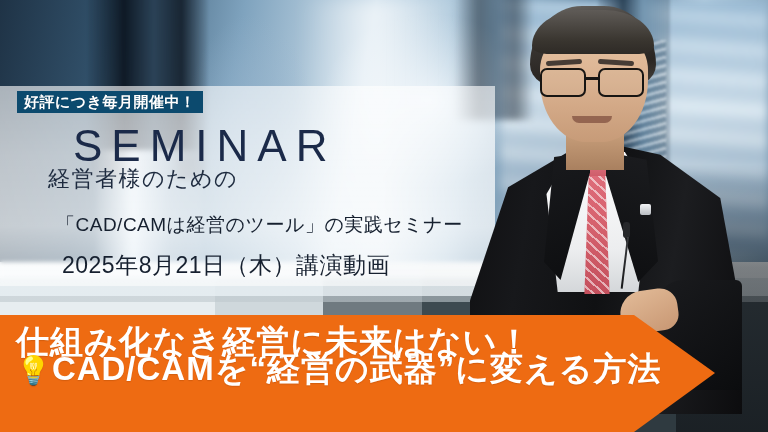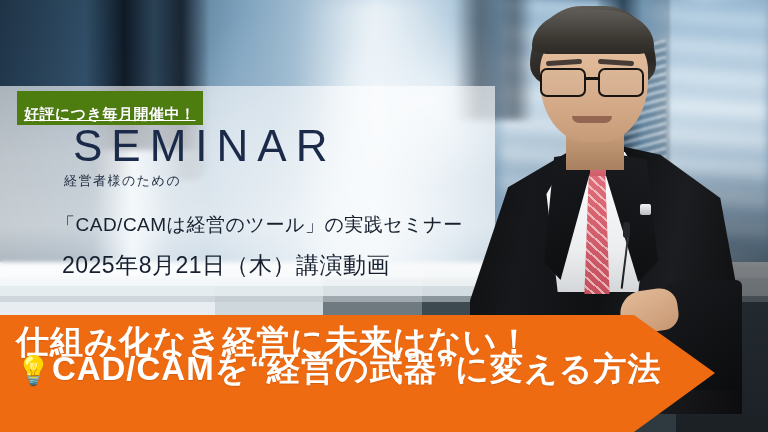--- a/index.html
+++ b/index.html
@@ -79,46 +79,45 @@
   
   .panel {
     position: absolute; left: 0; top: 86px; width: 495px; height: 200px;
     background: linear-gradient(180deg, rgba(255,255,255,.62) 0%, rgba(255,255,255,.70) 35%, rgba(255,255,255,.74) 70%, rgba(255,255,255,.55) 100%);
     backdrop-filter: blur(2px);
   }
 
   
   .badge {
     position: absolute; left: 17px; top: 91px;
-    padding: 14px 7px 3px 7px;
-    background: #4d7c0f;
+    padding: 2px 7px 3px 7px;
+    background: #0c4a6e;
     color: #ffffff;
     font-size: 15px;
     font-weight: 700;
     letter-spacing: .5px;
     line-height: 1.15;
     white-space: nowrap;
     text-shadow: 0 0 1px rgba(0,0,0,.25);
-    text-decoration: underline;
   }
 
   
   .seminar {
     position: absolute; left: 58px; top: 124px;
     font-size: 44px;
     font-weight: 400;
     letter-spacing: 9px;
     color: #1b2a49;
     line-height: 1;
     font-family: "Liberation Sans", "DejaVu Sans", sans-serif;
     margin-left: 15px;
   }
   .sub1 {
-    position: absolute; left: 48px; top: 172px;
-    font-size: 13px; color: #1e2b3f; letter-spacing: 1.5px; font-weight: 500; margin-left: 16px;
+    position: absolute; left: 48px; top: 164px;
+    font-size: 22px; color: #1e2b3f; letter-spacing: 1.5px; font-weight: 500;
   }
   .sub2 {
     position: absolute; left: 56px; top: 212px;
     font-size: 19px; color: #16202f; letter-spacing: .5px; font-weight: 500;
     white-space: nowrap;
   }
   .sub3 {
     position: absolute; left: 62px; top: 250px;
     font-size: 23px; color: #16202f; letter-spacing: .5px; font-weight: 500;
     white-space: nowrap;

